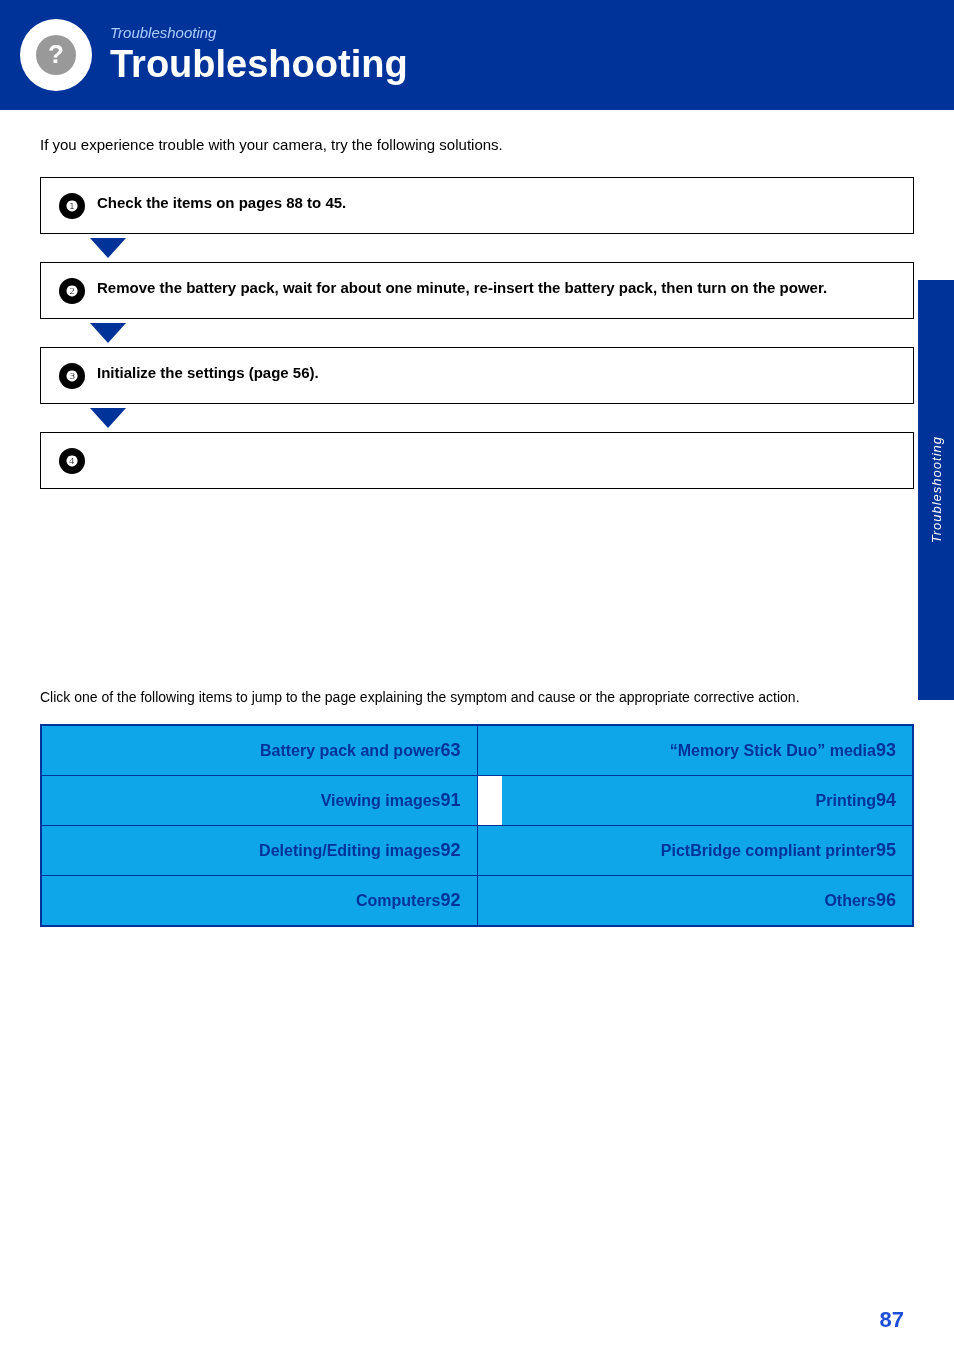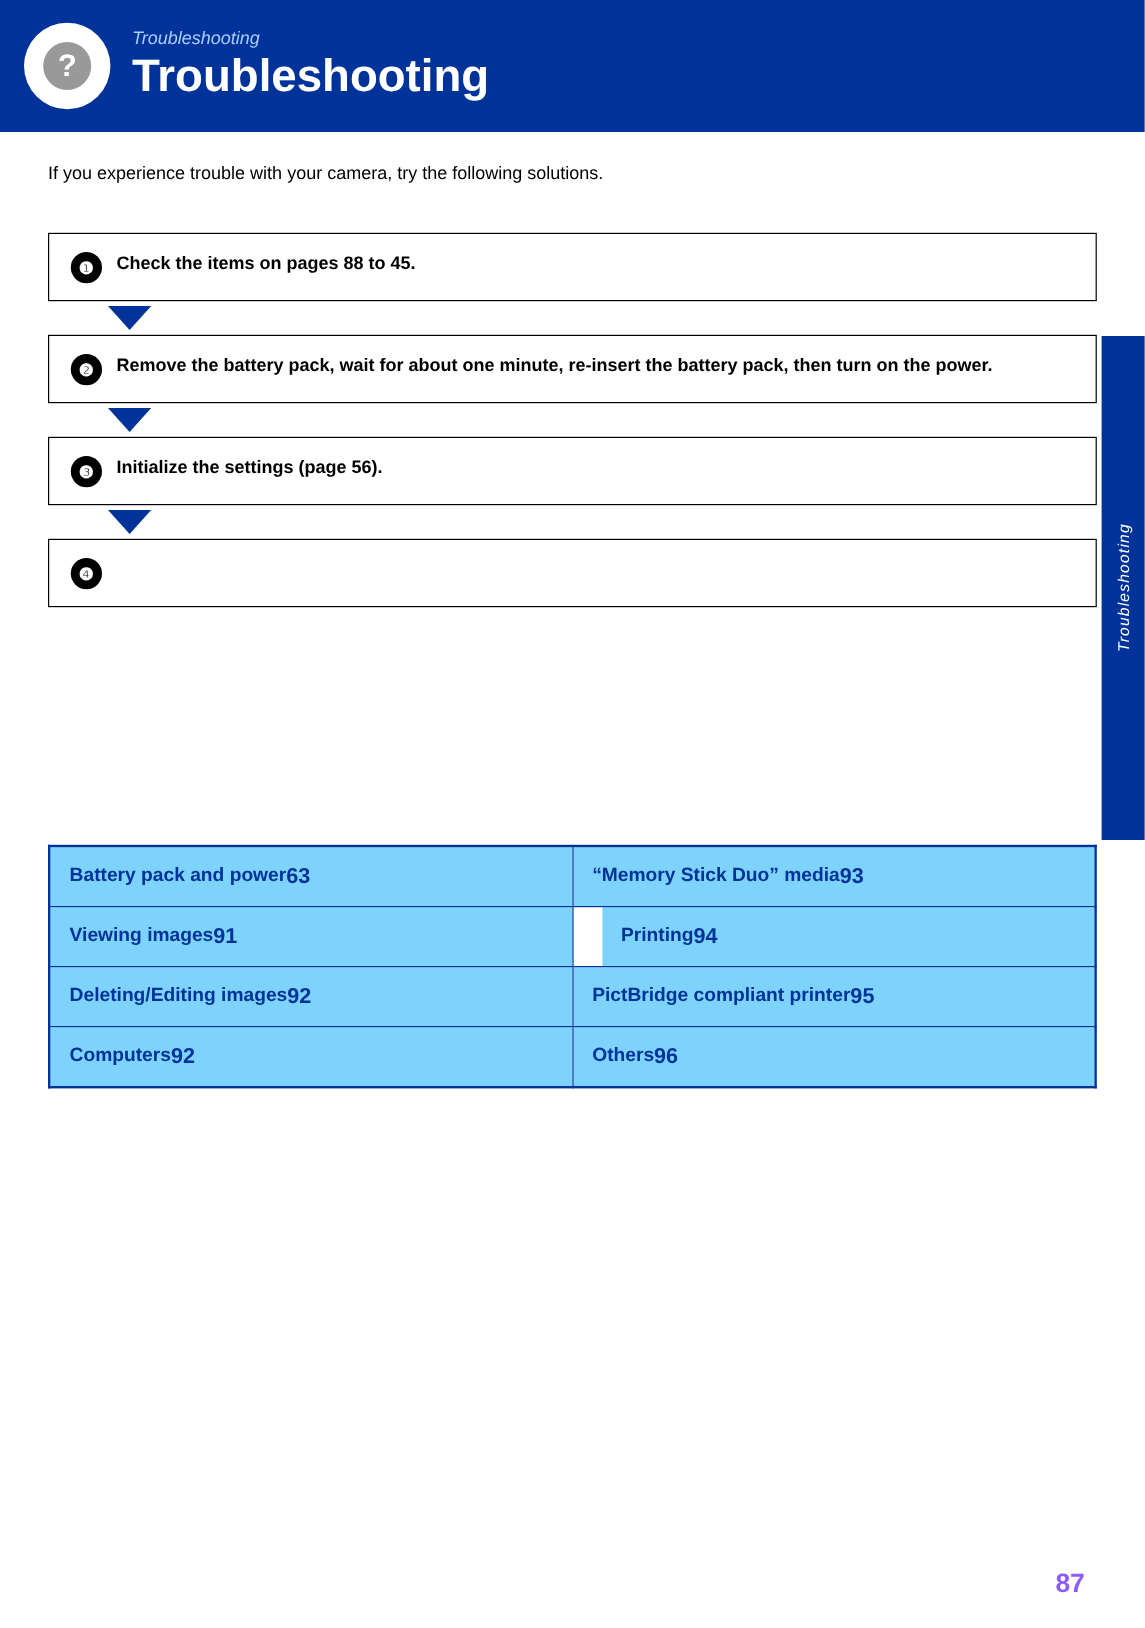--- a/index.html
+++ b/index.html
@@ -54,21 +54,21 @@
     }
 
     
     .main-content {
       padding: 24px 40px 24px 40px;
     }
 
     .intro-text {
       font-size: 15px;
       color: #000;
-      margin-bottom: 37px;
+      margin-bottom: 20px;
       line-height: 1.5;
     }
 
     
     .steps-container {
       margin-bottom: 18px;
     }
     .step-box {
       border: 1.5px solid #000;
       padding: 14px 18px 14px 18px;
@@ -143,23 +143,23 @@
       border-collapse: collapse;
       border: 2px solid #003399;
     }
     .topics-table td {
       border: 1.5px solid #003399;
       padding: 0;
     }
     .topic-cell {
       display: flex;
       align-items: center;
-      justify-content: flex-start;
+      justify-content: flex-end;
       padding: 14px 16px;
-      background: #7dd3fc;
+      background: #0ea5e9;
     }
     .topic-label {
       font-size: 16px;
       font-weight: bold;
       color: #003399;
     }
     .topic-number {
       font-size: 18px;
       font-weight: bold;
       color: #003399;
@@ -186,21 +186,21 @@
       letter-spacing: 1px;
     }
 
     
     .page-number-bar {
       position: absolute;
       bottom: 24px;
       right: 50px;
       font-size: 22px;
       font-weight: bold;
-      color: #8b5cf6;
+      color: #1d4ed8;
     }
   </style>
 </head>
 <body>
 
 <div class="header-bar">
   <div class="header-icon-circle">
     <svg viewBox="0 0 44 44">
       <circle cx="22" cy="22" r="20" fill="#999"></circle>
       <text x="22" y="30" text-anchor="middle" font-size="26" font-weight="bold" fill="#fff" font-family="Arial">?</text>
@@ -252,20 +252,21 @@
       <div class="step-content">
         <div class="step-bullet">❹</div>
       </div>
     </div>
 
   </div>
 
 
   <div class="spacer"></div>
 
+  <p class="jump-text">Click one of the following items to jump to the page explaining the symptom and cause or the appropriate corrective action.</p>
 
   <table class="topics-table">
     <tbody id="topics-tbody">
     <tr>
           <td style="width: 50%;">
       <div class="topic-cell">
         <span class="topic-label">Battery pack and power</span>
         <span class="topic-number">63</span>
       </div>
     </td>

